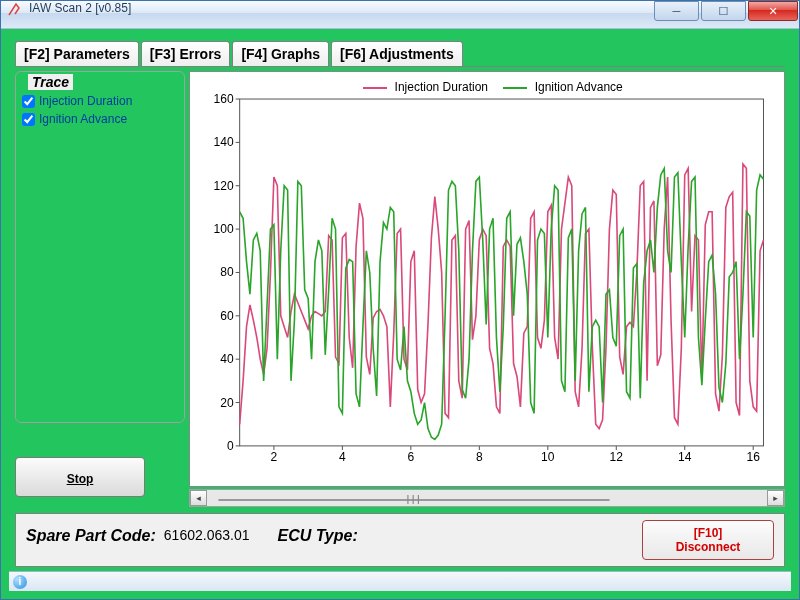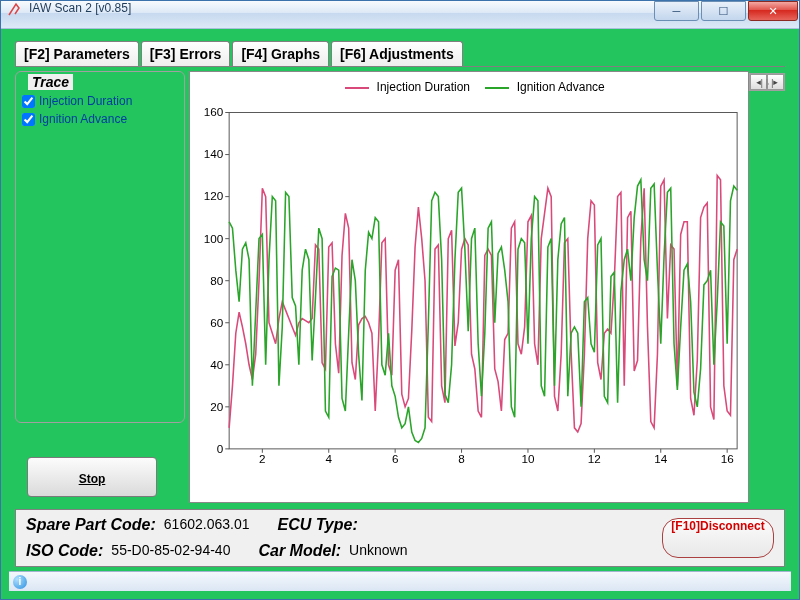--- a/index.html
+++ b/index.html
@@ -15,35 +15,35 @@
 .tabs{display:flex;padding:4px 6px 0 6px}
 .tab{padding:4px 8px;border:1px solid #808080;border-bottom:none;border-radius:3px 3px 0 0;background:linear-gradient(#fff,#eee);margin-right:2px;font-weight:bold;font-size:14px;cursor:default;position:relative;z-index:1}
 .tab.active{background:#f0f0f0;border-bottom:1px solid #f0f0f0;margin-bottom:-1px;z-index:3}
 .tabsep{border-top:1px solid #808080;margin:0 6px;position:relative;z-index:2}
 .tabbody{flex:1;display:flex;margin:4px 6px 6px 6px;gap:4px}
 .tracepanel{width:170px;display:flex;flex-direction:column}
 .tracefs{border:1px solid #a0a0a0;border-radius:6px;padding:4px 6px 8px 6px;height:352px}
 .tracefs .leg{font-style:italic;font-weight:bold;font-size:14px;color:#000;padding:0 4px;background:#f0f0f0;margin-left:6px;margin-top:-12px;display:inline-block}
 .chk{display:flex;align-items:center;margin-top:4px;color:#003ea0;cursor:default}
 .chk input{margin-right:4px}
-.stopbtn{margin-top:34px;width:130px;height:40px;border:1px solid #7a7a7a;border-radius:4px;background:linear-gradient(#fcfcfc,#dadada);font-size:15px;font-weight:bold;cursor:default;align-self:flex-start;margin-left:12px}
+.stopbtn{margin-top:34px;width:130px;height:40px;border:1px solid #7a7a7a;border-radius:4px;background:linear-gradient(#fcfcfc,#dadada);font-size:15px;font-weight:bold;cursor:default;align-self:flex-start;}
 .stopbtn span{text-decoration:underline}
-.plotwrap{flex:1;display:flex;flex-direction:row}
+.plotwrap{flex:1;display:flex;flex-direction:column}
 .plotarea{flex:1;border:1px solid #888;background:#fff;padding:8px 6px 4px 6px;position:relative}
 .legend{text-align:center;font-size:12px}
 .legend .sw{display:inline-block;width:24px;height:0;border-top:2px solid;vertical-align:middle;margin:0 4px 0 12px}
 svg.chart{width:100%;height:calc(100% - 30px)}
 .hscroll{height:18px;border:1px solid #a0a0a0;background:#e8e8e8;display:flex;align-items:center;margin-top:2px}
 .hscroll .arr{width:17px;height:16px;background:linear-gradient(#fff,#ddd);border:1px solid #999;display:flex;align-items:center;justify-content:center;font-size:9px;color:#444}
 .hscroll .track{flex:1;position:relative}
 .hscroll .thumb{position:absolute;left:2%;width:70%;top:1px;bottom:16px;background:linear-gradient(#fff,#ddd);border:1px solid #999;border-radius:2px;display:flex;align-items:center;justify-content:center;font-size:12px;letter-spacing:2px;color:#888}
 .statuspanel{margin:0 6px 4px 6px;border:1px solid #808080;background:#f0f0f0;padding:6px 10px;display:flex;align-items:center}
 .statuspanel .lbl{font-weight:bold;font-style:italic;font-size:16px}
 .statuspanel .val{font-weight:normal;font-size:14px;margin-left:8px;margin-right:28px}
-.discbtn{margin-left:auto;width:112px;height:40px;border:1px solid #aa4040;border-radius:16px;background:linear-gradient(#fcfcfc,#e8e8e8);color:#d40000;font-weight:bold;font-size:14px;text-align:center;line-height:1.2;cursor:default;display:flex;flex-direction:row;justify-content:center}
+.discbtn{margin-left:auto;width:132px;height:40px;border:1px solid #aa4040;border-radius:4px;background:linear-gradient(#fcfcfc,#e8e8e8);color:#d40000;font-weight:bold;font-size:14px;text-align:center;line-height:1.2;cursor:default;display:flex;flex-direction:column;justify-content:center}
 .statusbar{height:20px;background:linear-gradient(#f4f8fc,#dbe6f4);border-top:1px solid #a0b4cf;display:flex;align-items:center;padding-left:4px}
 .infoicon{width:14px;height:14px;border-radius:50%;background:radial-gradient(circle at 30% 30%,#aee0ff,#2a90e0);color:#fff;font-size:10px;font-weight:bold;display:flex;align-items:center;justify-content:center}
 </style>
 </head>
 <body>
 
 <div class="win">
   <div class="titlebar">
     <span class="icon">
       <svg width="14" height="14">
@@ -141,26 +141,20 @@
       </div>
     </div>
 
     <div class="statuspanel">
       <div style="flex:1">
         <div style="display:flex;margin-bottom:8px">
           <span class="lbl">Spare Part Code:</span>
           <span class="val">61602.063.01</span>
           <span class="lbl">ECU Type:</span>
         </div>
-        <div style="display:flex">
-          <span class="lbl">ISO Code:</span>
-          <span class="val">55-D0-85-02-94-40</span>
-          <span class="lbl">Car Model:</span>
-          <span class="val">Unknown</span>
-        </div>
       </div>
       <button class="discbtn">
         <span>[F10]</span>
         <span>Disconnect</span>
       </button>
     </div>
 
     <div class="statusbar">
       <div class="infoicon">i</div>
     </div>

